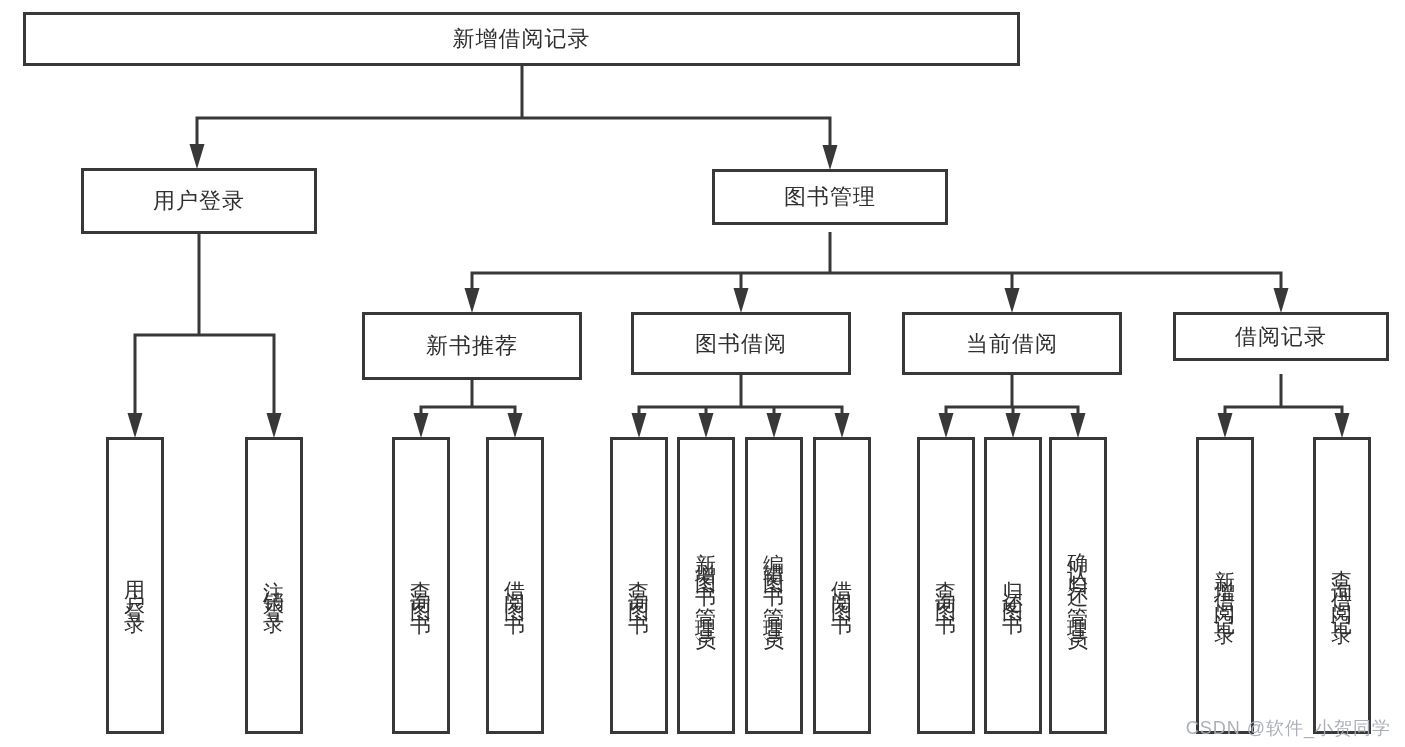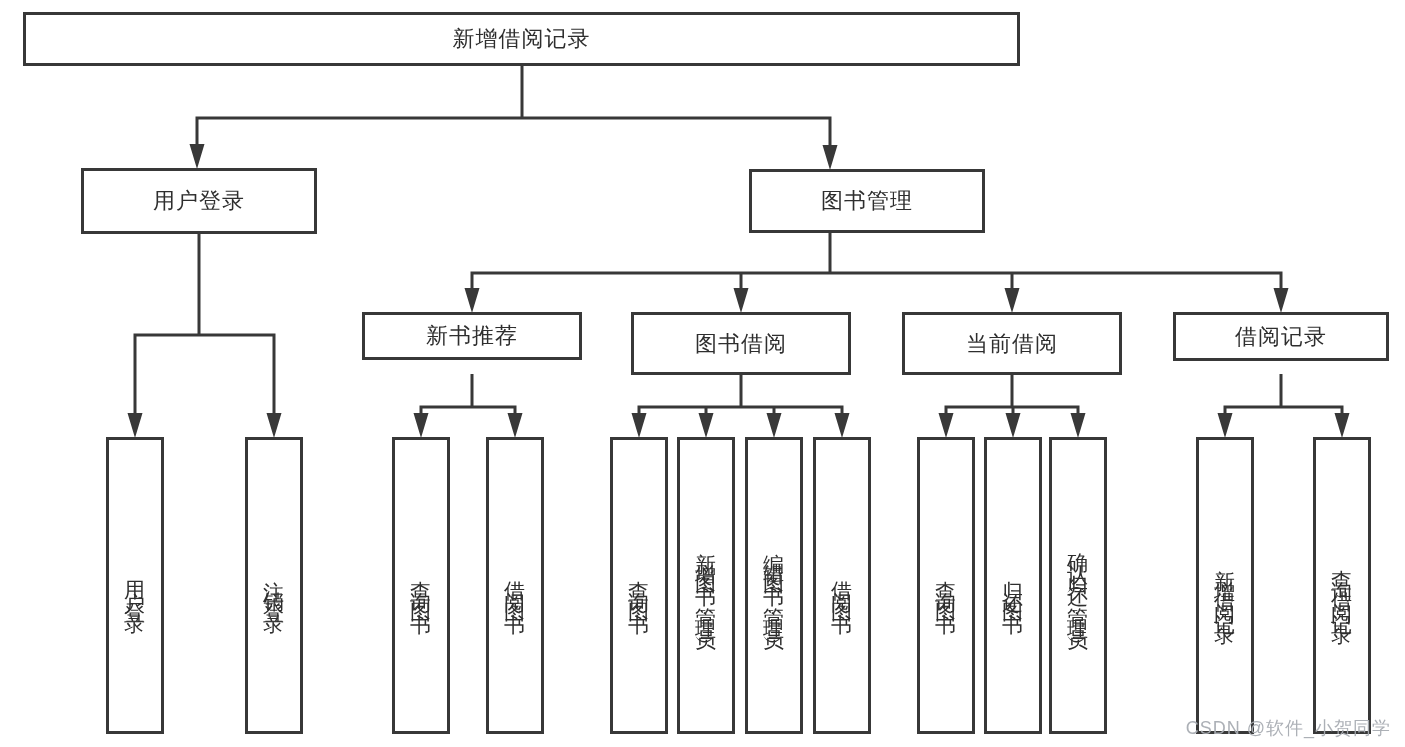--- a/index.html
+++ b/index.html
@@ -113,23 +113,23 @@
       M938.5 413 L953.5 413 L946 438 Z
       M1005.5 413 L1020.5 413 L1013 438 Z
       M1070.5 413 L1085.5 413 L1078 438 Z
       M1217.5 413 L1232.5 413 L1225 438 Z
       M1334.5 413 L1349.5 413 L1342 438 Z"></path>
   </svg>
 
   <div class="node" style="left:23px; top:12px; width:997px; height:54px;">新增借阅记录</div>
 
   <div class="node" style="left:81px; top:168px; width:236px; height:66px;">用户登录</div>
-  <div class="node" style="left:712px; top:169px; width:236px; height:64px;margin-left:37px;">图书管理</div>
+  <div class="node" style="left:712px; top:169px; width:236px; height:56px;">图书管理</div>
 
-  <div class="node" style="left:362px; top:312px; width:220px; height:48px;text-align:center;">新书推荐</div>
+  <div class="node" style="left:362px; top:312px; width:220px; height:68px;text-align:center;">新书推荐</div>
   <div class="node" style="left:631px; top:312px; width:220px; height:63px;">图书借阅</div>
   <div class="node" style="left:902px; top:312px; width:220px; height:63px;">当前借阅</div>
   <div class="node" style="left:1173px; top:312px; width:216px; height:49px;">借阅记录</div>
 
   <div class="leaf" style="left:106px;">
     <span class="vtext">用户登录</span>
   </div>
   <div class="leaf" style="left:245px;">
     <span class="vtext">注销登录</span>
   </div>

